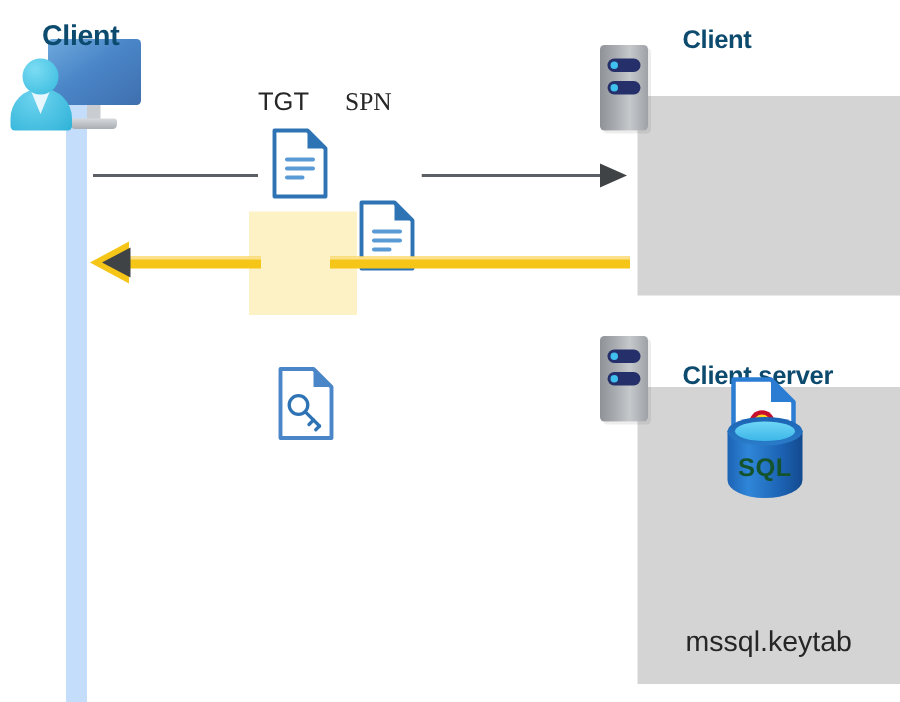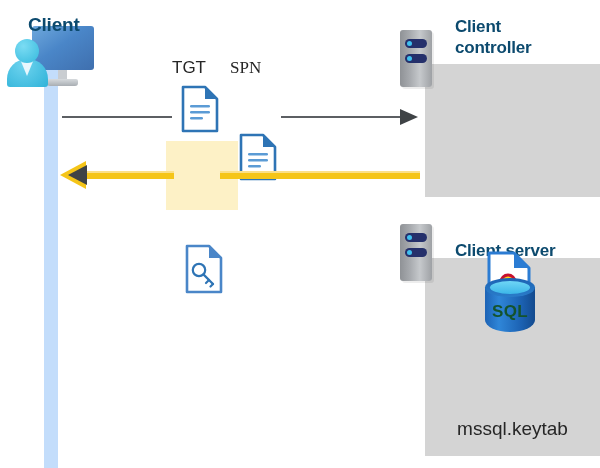--- a/index.html
+++ b/index.html
@@ -226,21 +226,20 @@
 
   <div class="abs title" id="client-title">Client</div>
 
   <div class="abs rack" id="dc-rack">
     <div class="pill p1"></div>
     <div class="pill p2"></div>
   </div>
 
   <div class="abs title" id="dc-title">
     <div>Client</div>
-    <div>controller</div>
   </div>
 
   <div class="abs rack" id="linux-rack">
     <div class="pill p1"></div>
     <div class="pill p2"></div>
   </div>
 
   <div class="abs title" id="linux-title">Client server</div>
 
   <div class="abs" id="black-line-left"></div>

